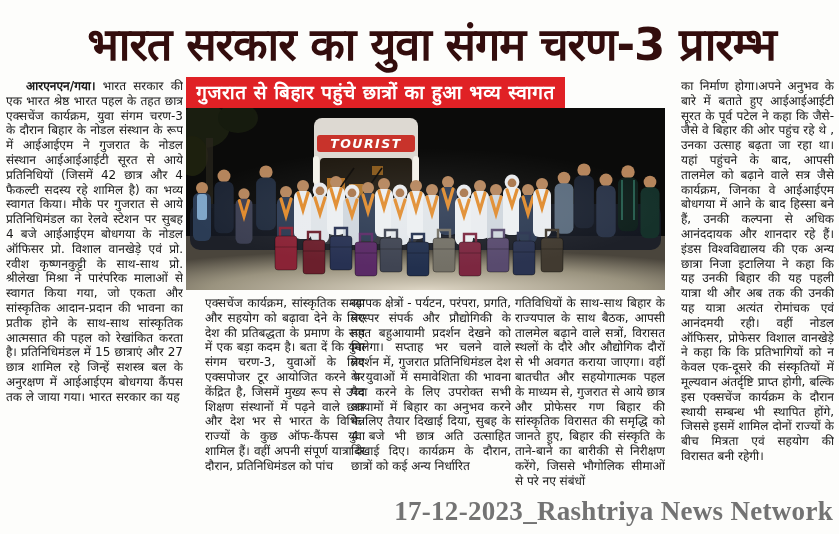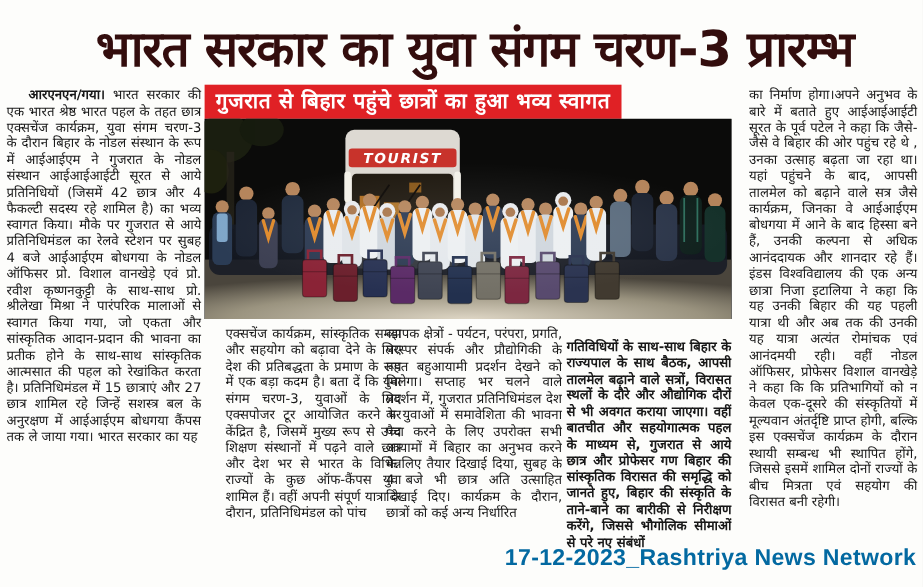--- a/index.html
+++ b/index.html
@@ -14,32 +14,32 @@
     color:#330d0d; line-height:1.3; white-space:nowrap;
   }
   .col {
     position:absolute; font-size:12px; line-height:14.8px;
     text-align:justify; color:#181818; overflow:hidden;
   }
   .col b { font-weight:bold; }
   .col-1 { left:6px;   top:79px;  width:177px; height:424px; text-indent:20px; }
   .col-2 { left:187px; top:296px; width:160px; height:198px;margin-left:18px; }
   .col-3 { left:351px; top:296px; width:160px; height:198px; }
-  .col-4 { left:515px; top:308px; width:150px; height:198px;font-weight:bold; }
+  .col-4 { left:515px; top:296px; width:150px; height:198px; }
   .col-5 { left:681px; top:79px;  width:153px; height:424px; }
   .photo-block { position:absolute; left:186px; top:77px; width:379px; }
   .banner {
     background:#e02125; color:#ffffff; height:31px; line-height:30px;
     text-align:center; font-weight:bold; font-size:19px; letter-spacing:0.5px;
   }
   .photo { display:block; width:479px; height:182px; background:#0b0b0a; }
   .footer-credit {
     position:absolute; top:496px; right:6px;
-    font-family:Liberation Sans, sans-serif;
-    font-weight:bold; font-size:21px; color:#0369a1; letter-spacing:0.3px;
+    font-family:Liberation Serif, serif;
+    font-weight:bold; font-size:27px; color:#737373; letter-spacing:0.3px;
   }
 </style>
 </head>
 <body>
 
 <div class="page">
 
   <h1 class="headline">भारत सरकार का युवा संगम चरण-3 प्रारम्भ</h1>
 
   <div class="col col-1"><b>आरएनएन/गया।</b><span> भारत सरकार की एक भारत श्रेष्ठ भारत पहल के तहत छात्र एक्सचेंज कार्यक्रम, युवा संगम चरण-3 के दौरान बिहार के नोडल संस्थान के रूप में आईआईएम ने गुजरात के नोडल संस्थान आईआईआईटी सूरत से आये प्रतिनिधियों (जिसमें 42 छात्र और 4 फैकल्टी सदस्य रहे शामिल है) का भव्य स्वागत किया। मौके पर गुजरात से आये प्रतिनिधिमंडल का रेलवे स्टेशन पर सुबह 4 बजे आईआईएम बोधगया के नोडल ऑफिसर प्रो. विशाल वानखेड़े एवं प्रो. रवीश कृष्णनकुट्टी के साथ-साथ प्रो. श्रीलेखा मिश्रा ने पारंपरिक मालाओं से स्वागत किया गया, जो एकता और सांस्कृतिक आदान-प्रदान की भावना का प्रतीक होने के साथ-साथ सांस्कृतिक आत्मसात की पहल को रेखांकित करता है। प्रतिनिधिमंडल में 15 छात्राएं और 27 छात्र शामिल रहे जिन्हें सशस्त्र बल के अनुरक्षण में आईआईएम बोधगया कैंपस तक ले जाया गया। भारत सरकार का यह</span></div>

